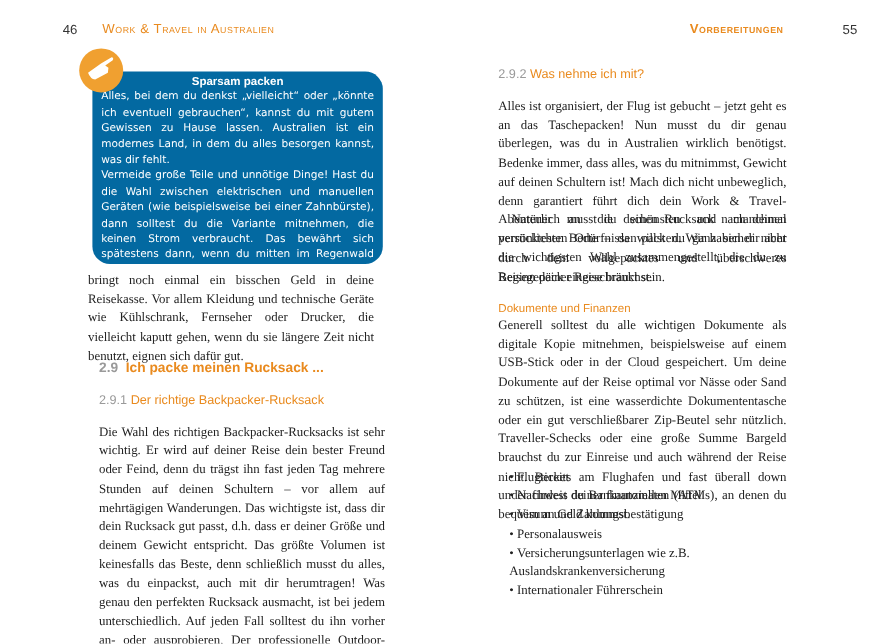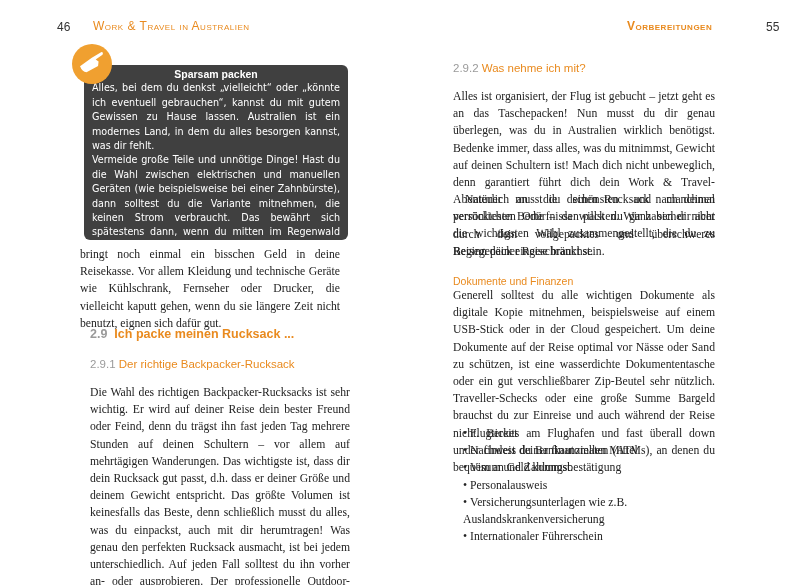--- a/index.html
+++ b/index.html
@@ -11,21 +11,21 @@
   .runhead { position:absolute; top:19px; font-family:"Liberation Sans", sans-serif; font-size:12px; color:#e98a1e; font-variant:small-caps; letter-spacing:0.5px; }
   .runhead b { font-weight:normal;text-align:center; }
   .serif { font-family:"Liberation Serif", serif; font-size:11.7px; line-height:17.2px; color:#222; text-align:justify; }
   .h-sec { font-family:"Liberation Sans", sans-serif; font-size:12.5px; font-weight:bold; color:#e98a1e; }
   .h-sec .num { color:#9a9a9a; font-weight:bold; }
   .h-sub { font-family:"Liberation Sans", sans-serif; font-size:11.5px; color:#e98a1e; }
   .h-sub .num { color:#9a9a9a; }
   .h-minor { font-family:"Liberation Sans", sans-serif; font-size:10.5px; color:#e98a1e; }
 
   
-  .tipbox { position:absolute; left:84px; top:65px; width:264px; height:175px; background:#404040; border-radius:6px; color:#fff; padding:0 8px; box-sizing:border-box; font-family:"DejaVu Sans", sans-serif; font-size:9.6px; line-height:14.4px; text-align:justify; }
+  .tipbox { position:absolute; left:84px; top:65px; width:264px; height:175px; background:#0369a1; border-radius:16px; color:#fff; padding:0 8px; box-sizing:border-box; font-family:"DejaVu Sans", sans-serif; font-size:9.6px; line-height:14.4px; text-align:justify; }
   .tipbox .tiptitle { text-align:center; font-weight:bold; font-size:10.5px; margin-top:2px; font-family:"Liberation Sans", sans-serif; }
   .tipbox p { margin:0; }
   .tipicon { position:absolute; left:72px; top:44px; width:40px; height:40px; border-radius:50%; background:#f0a030; }
 </style>
 </head>
 <body>
 
 <div class="page left">
   <div class="pagenum" style="left:22px;margin-left:35px;">46</div>
   <div class="runhead" style="left:93px;">

